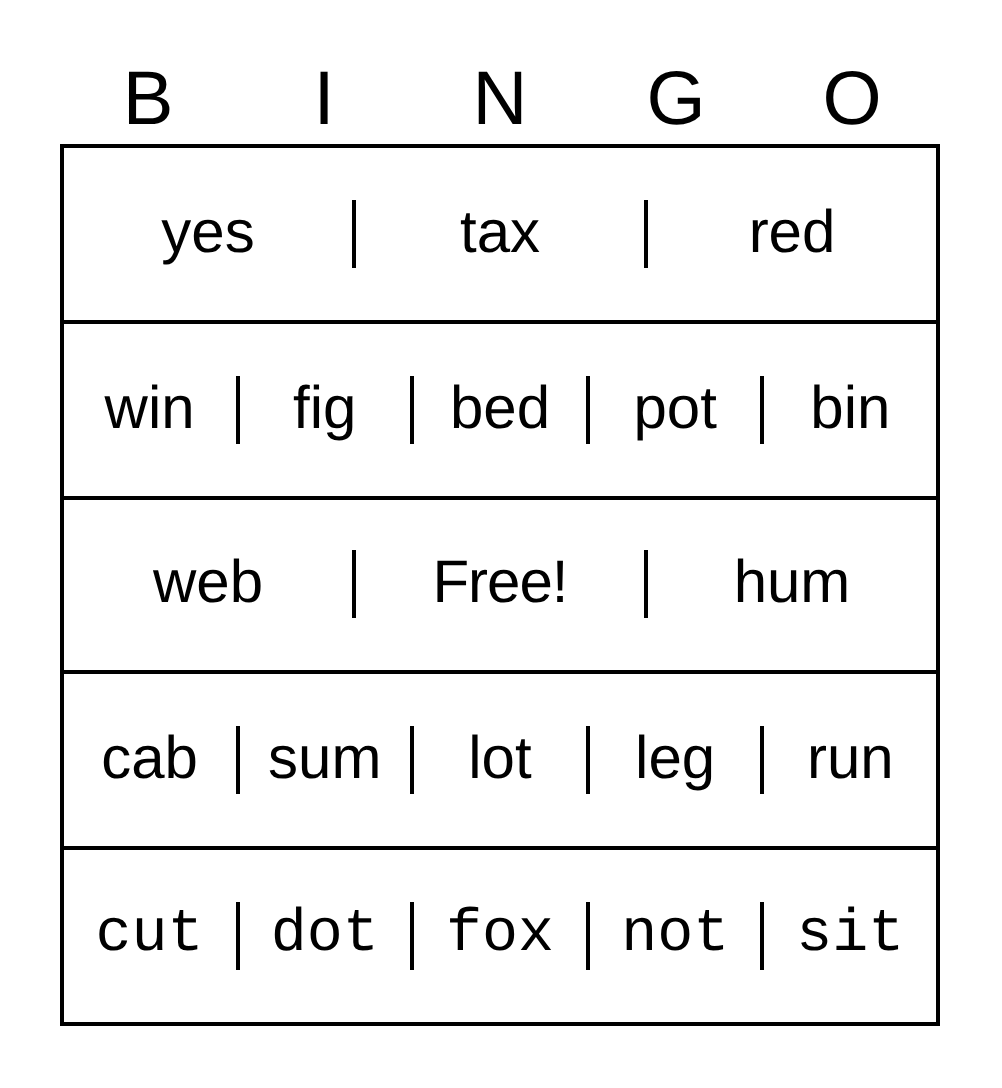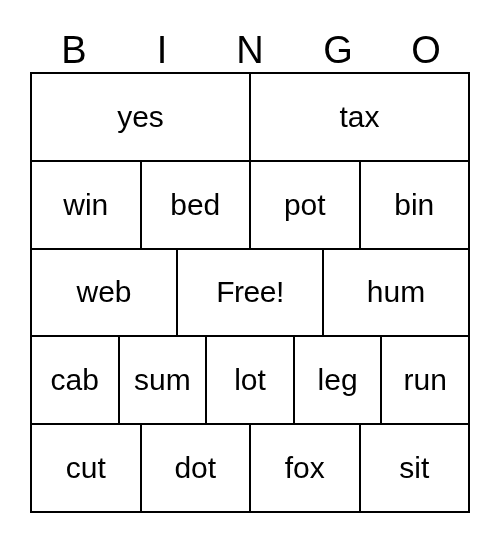--- a/index.html
+++ b/index.html
@@ -59,23 +59,25 @@
     display: flex;
     flex-direction: column;
     background: #ffffff;
   }
   .grid-row {
     flex: 1 1 0;
     display: flex;
     flex-direction: row;
     border-bottom: 2px solid #000000;
     box-sizing: border-box;
+    align-items: center;
   }
   .grid-row:last-child {
     border-bottom: none;
+    font-family: Liberation Mono, monospace;
   }
   .cell {
     flex: 1 1 0;
     border-right: 2px solid #000000;
     box-sizing: border-box;
     display: flex;
     align-items: center;
     justify-content: center;
     background: #ffffff;
     overflow: hidden;
@@ -112,25 +114,31 @@
 
   <div class="grid">
 
     <div class="grid-row">
       <div class="cell">
           <span class="cell-text">yes</span>
         </div>
       <div class="cell">
           <span class="cell-text">tax</span>
         </div>
+      <div class="cell">
+          <span class="cell-text">red</span>
+        </div>
     </div>
 
     <div class="grid-row">
       <div class="cell">
           <span class="cell-text">win</span>
+        </div>
+      <div class="cell">
+          <span class="cell-text">fig</span>
         </div>
       <div class="cell">
           <span class="cell-text">bed</span>
         </div>
       <div class="cell">
           <span class="cell-text">pot</span>
         </div>
       <div class="cell">
           <span class="cell-text">bin</span>
         </div>
@@ -170,18 +178,21 @@
       <div class="cell">
           <span class="cell-text">cut</span>
         </div>
       <div class="cell">
           <span class="cell-text">dot</span>
         </div>
       <div class="cell">
           <span class="cell-text">fox</span>
         </div>
       <div class="cell">
+          <span class="cell-text">not</span>
+        </div>
+      <div class="cell">
           <span class="cell-text">sit</span>
         </div>
     </div>
 
   </div>
 </div>
 
 </body></html>

